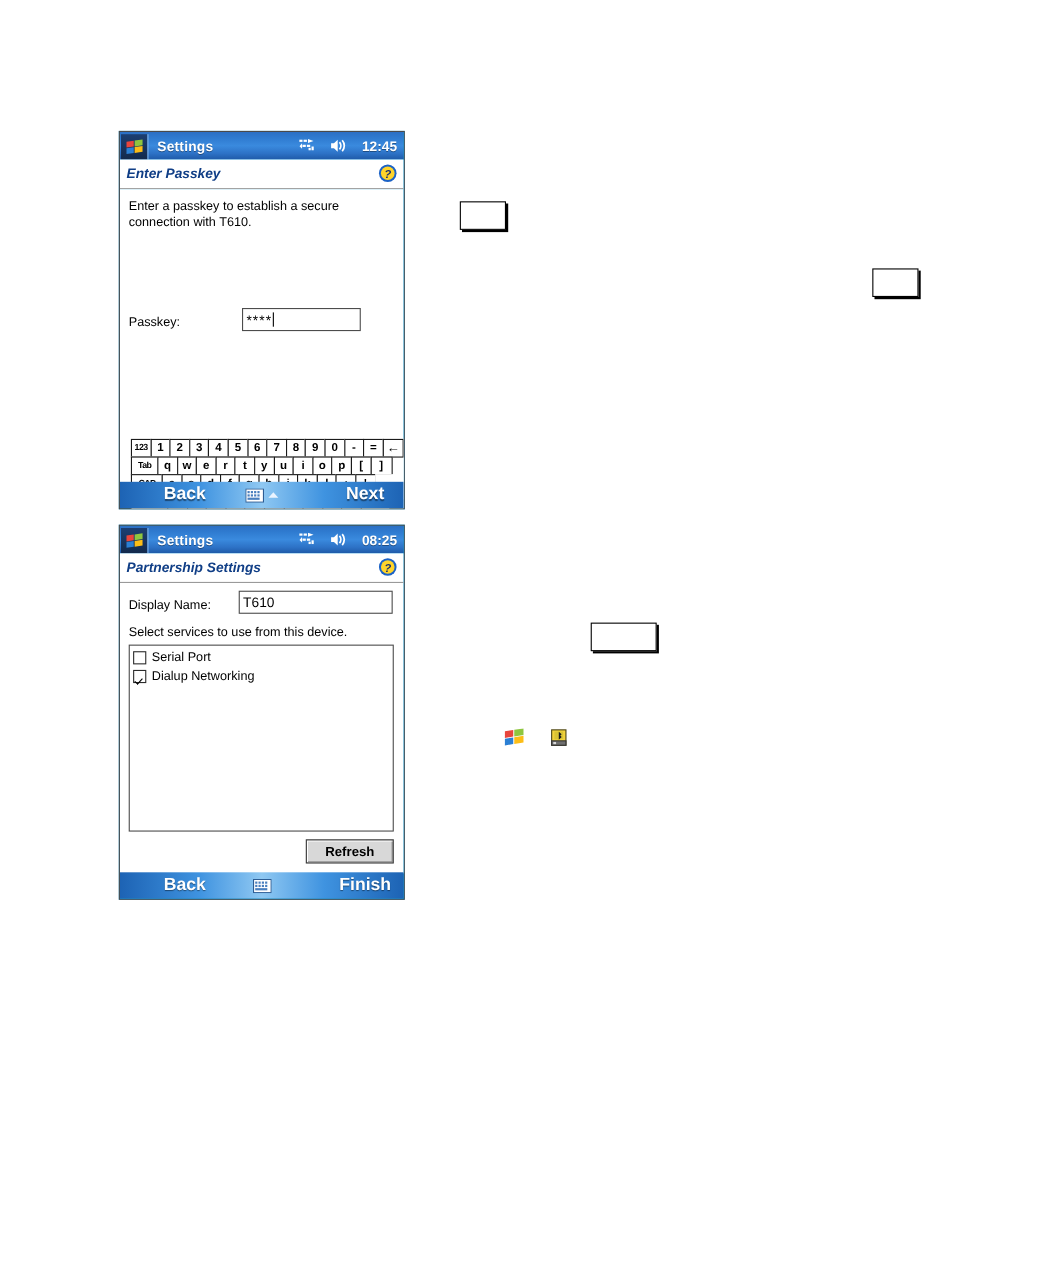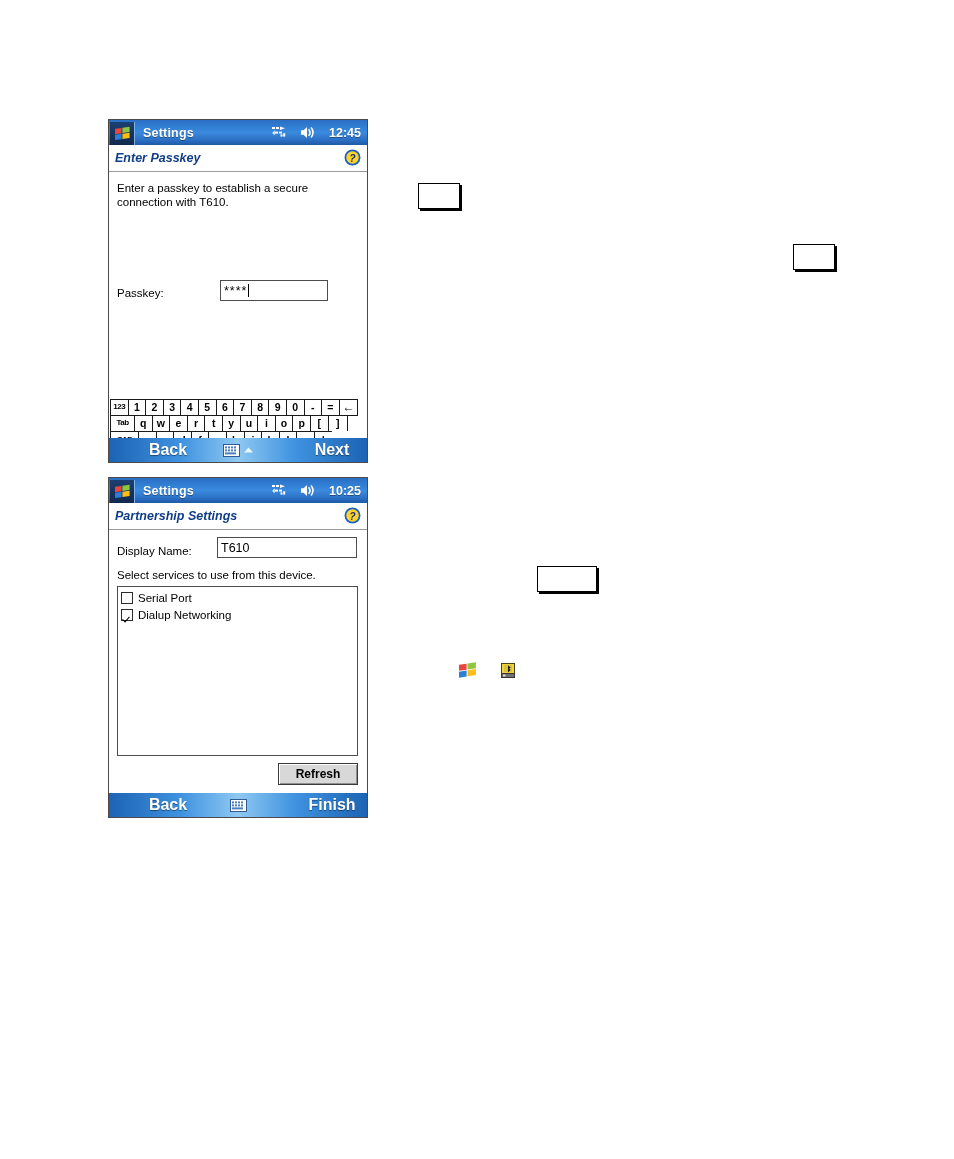--- a/index.html
+++ b/index.html
@@ -161,21 +161,21 @@
   <div class="pbody" style="height:282px;">
     <div class="ptext" style="position:absolute;left:8px;top:9px;width:220px;">Enter a passkey to establish a secure connection with T610.</div>
 
     <span class="ptext" style="position:absolute;left:8px;top:114px;">Passkey:</span>
 
     <div class="txtfield" style="position:absolute;left:111px;top:108px;width:108px;height:21px;" title="">
       <span style="letter-spacing:1px;">****</span>
         <span class="caret"></span>
     </div>
 
-    <div class="kbd" style="top:227px;left:1px;width:257px;">
+    <div class="kbd" style="top:227px;left:10px;width:257px;">
       <div class="krow">
         <div class="key k1 tiny">123</div>
         <div class="key k1">1</div>
         <div class="key k1">2</div>
         <div class="key k1">3</div>
         <div class="key k1">4</div>
         <div class="key k1">5</div>
         <div class="key k1">6</div>
         <div class="key k1">7</div>
         <div class="key k1">8</div>
@@ -284,21 +284,21 @@
           <rect x="7" y="5.6" width="3" height="2" fill="#fff"></rect>
         <path d="M2.6 4.2 L2.6 9.2 L0.3 7 Z" fill="#fff"></path>
         <rect x="8.5" y="8.4" width="2" height="2.2" fill="#fff"></rect>
         <rect x="11.2" y="7.2" width="2" height="3.4" fill="#fff"></rect>
       </svg>
       <svg width="15" height="13" viewBox="0 0 15 13">
         <path d="M1 4.3 H3.6 L7 1 V12 L3.6 8.7 H1 Z" fill="#ffffff"></path>
         <path d="M8.6 3.2 A5 5 0 0 1 8.6 9.8" stroke="#fff" stroke-width="1.6" fill="none"></path>
         <path d="M11.1 1.5 A7.6 7.6 0 0 1 11.1 11.5" stroke="#fff" stroke-width="1.6" fill="none"></path>
       </svg>
-      <span class="clock">10:25</span>
+      <span class="clock">08:25</span>
     </div>
   </div>
 
   <div class="pagehdr">
     <span class="h">Partnership Settings</span>
     <span class="helpicon">
       <svg width="17" height="17" viewBox="0 0 17 17">
         <circle cx="8.5" cy="8.5" r="8" fill="#1b62c6"></circle>
         <circle cx="8.5" cy="8.5" r="6.2" fill="#ffd42a"></circle>
         <text x="8.5" y="12.6" font-family="Liberation Sans, sans-serif" font-size="10.5" font-weight="bold" fill="#18306e" text-anchor="middle">?</text>

